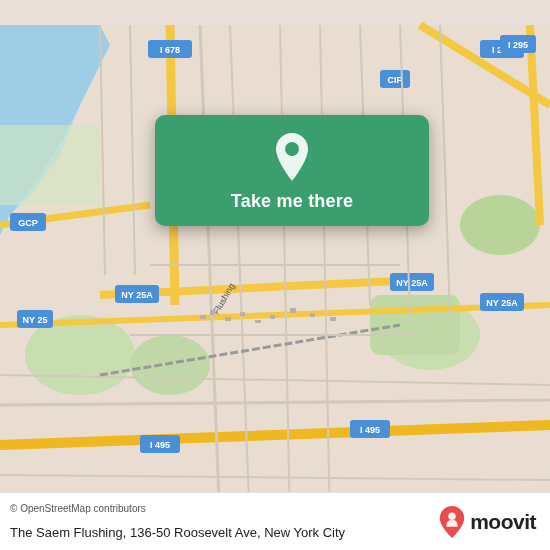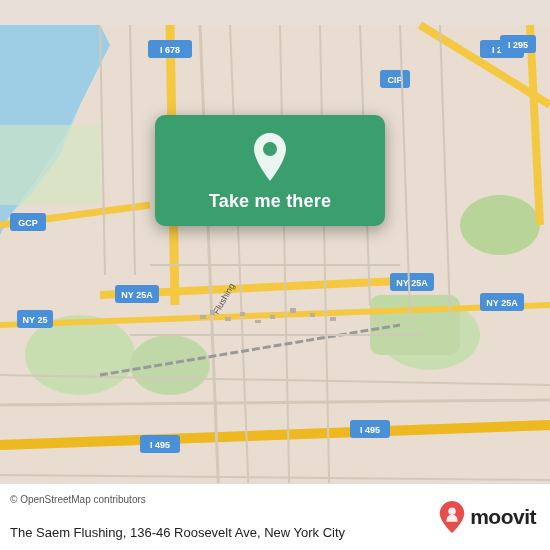--- a/index.html
+++ b/index.html
@@ -24,21 +24,21 @@
       position: absolute;
       top: 0; left: 0;
       width: 100%; height: 100%;
     }
 
     
     #take-me-there-card {
       position: absolute;
       top: 115px;
       left: 155px;
-      width: 230px;
+      width: 274px;
       background-color: #3a9e6e;
       border-radius: 10px;
       display: flex;
       flex-direction: column;
       align-items: center;
       padding: 18px 20px 14px 20px;
       box-shadow: 0 4px 16px rgba(0,0,0,0.35);
       cursor: pointer;
     }
 
@@ -69,21 +69,21 @@
       padding: 10px 14px 10px 10px;
       display: flex;
       align-items: center;
       justify-content: space-between;
       border-top: 1px solid #ddd;
     }
 
     #bottom-left {
       display: flex;
       flex-direction: column;
-      gap: 20px;
+      gap: 11px;
     }
 
     #copyright-text {
       font-size: 10px;
       color: #555;
     }
 
     #address-text {
       font-size: 13px;
       color: #222;
@@ -210,21 +210,21 @@
         <path d="M20,0 C11,0 4,7 4,16 C4,28 20,48 20,48 C20,48 36,28 36,16 C36,7 29,0 20,0 Z" fill="white" opacity="0.9"></path>
         <circle cx="20" cy="16" r="7" fill="#3a9e6e"></circle>
       </svg>
     </div>
     <span id="take-me-there-label">Take me there</span>
   </div>
 
   <div id="bottom-bar">
     <div id="bottom-left">
       <span id="copyright-text">© OpenStreetMap contributors</span>
-      <span id="address-text">The Saem Flushing, 136-46 Roosevelt Ave, New York City</span>
+      <span id="address-text">The Saem Flushing, 136-50 Roosevelt Ave, New York City</span>
     </div>
 
     <div id="moovit-logo">
 
       <svg id="moovit-pin" width="28" height="34" viewBox="0 0 28 34" xmlns="http://www.w3.org/2000/svg">
         <path d="M14,0 C7,0 1,6 1,13 C1,22 14,34 14,34 C14,34 27,22 27,13 C27,6 21,0 14,0 Z" fill="#e84c4c"></path>
         <circle cx="14" cy="11" r="4" fill="white" opacity="0.9"></circle>
         <path d="M8,22 C8,17 10,15 14,15 C18,15 20,17 20,22" fill="white" opacity="0.9"></path>
       </svg>
       <span id="moovit-text">moovit</span>

